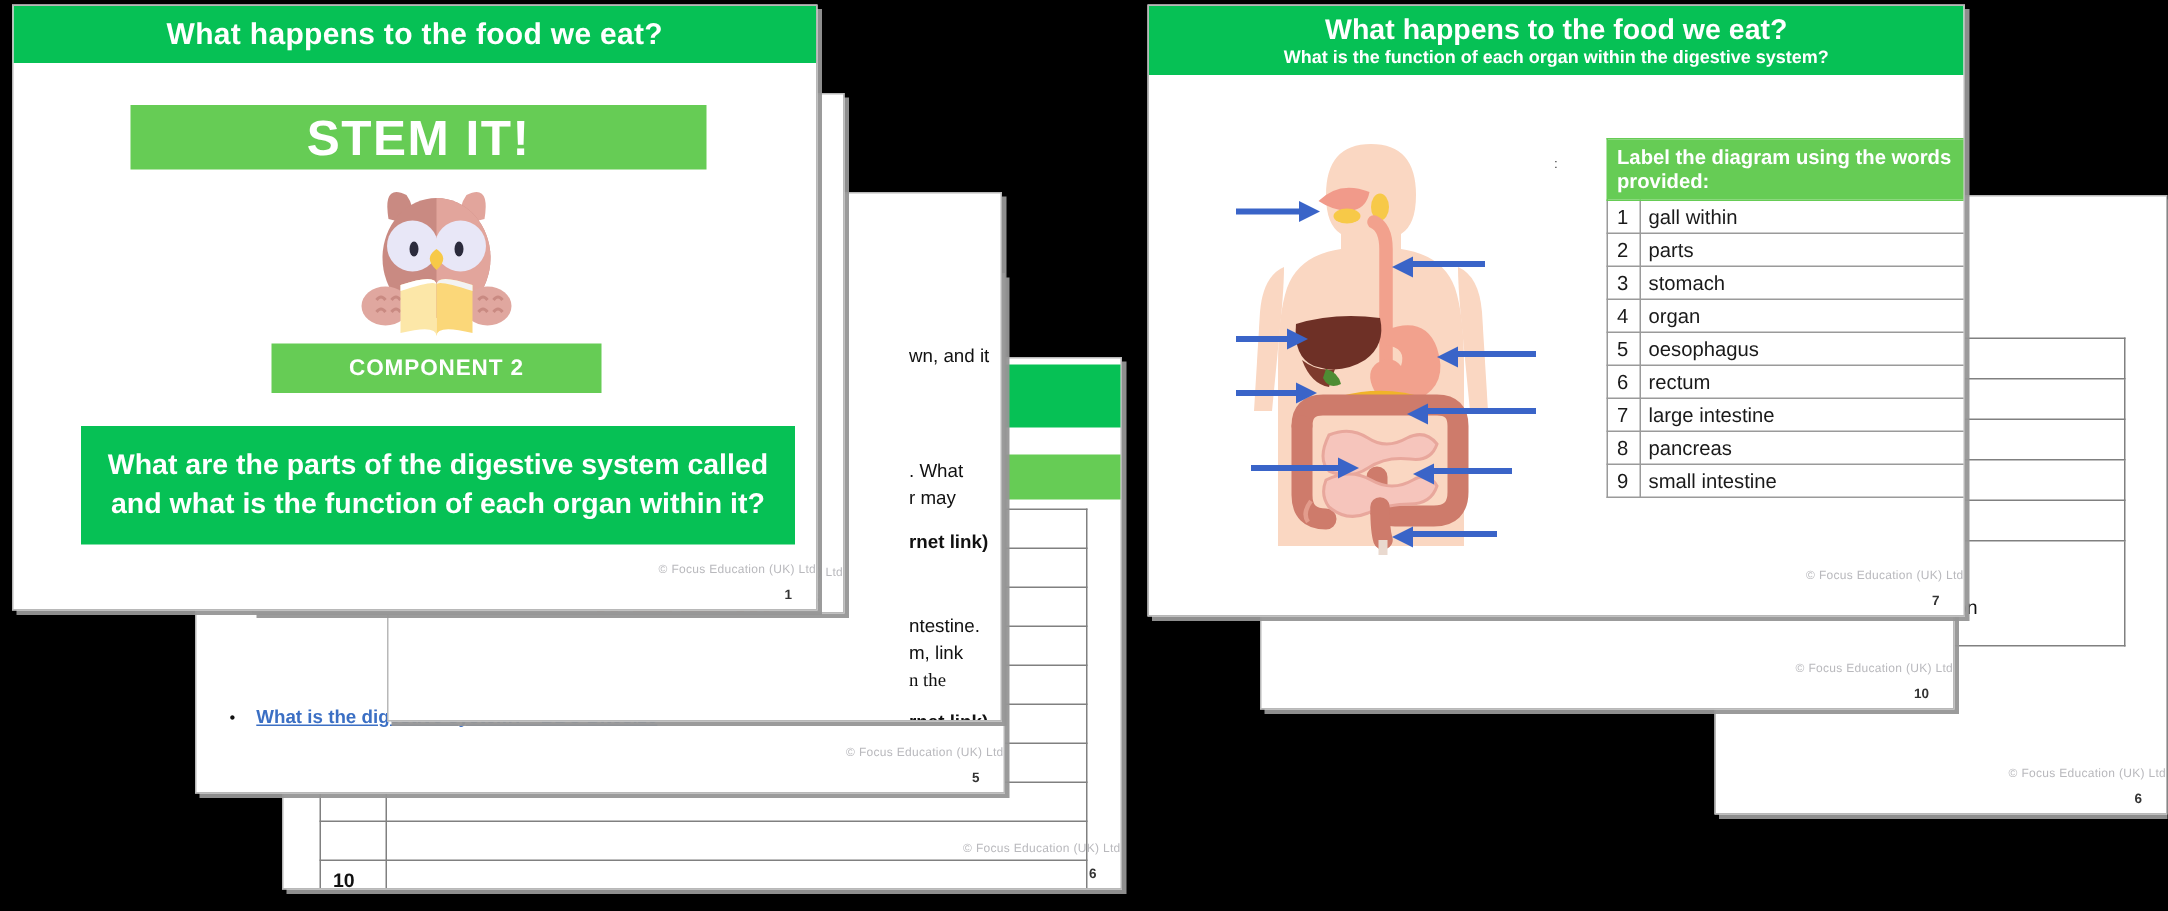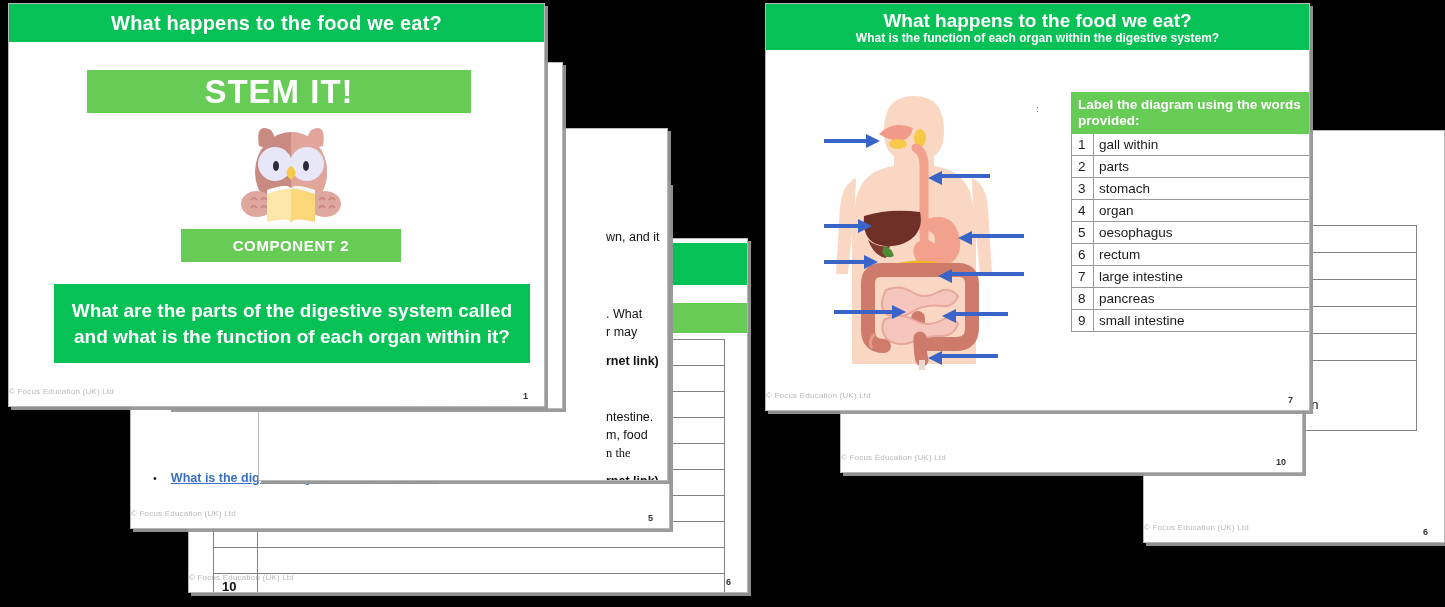--- a/index.html
+++ b/index.html
@@ -65,22 +65,22 @@
   }
   #s3-list { position: absolute; left: 32px; top: 160px; width: 110px; font-size: 7.5px; color:#222; }
   #s3-list li { list-style: none; position: relative; padding-left: 9px; line-height: 1.25; }
   #s3-list li::before {
     content:""; position:absolute; left:0; top:5px; width:3px; height:1px; background:#777;
   }
   #s3-body-fig {
     position:absolute; left: 225px; bottom: 0; width: 150px; height: 60px;
   }
   .slide-foot {
-    position: absolute; left: 0; right: 0; bottom: 10px;
-    text-align: left; font-size: 8px; color: #b9b9bd; letter-spacing: .2px;
+    position: absolute; left: 0; right: 0; bottom: 22px;
+    text-align: right; font-size: 8px; color: #b9b9bd; letter-spacing: .2px;
   }
   .slide-num {
     position: absolute; right: 16px; bottom: 5px;
     font-size: 9px; color: #333; font-weight: bold;
   }
 
   
   #slide4 { left: 258px; top: 128px; width: 410px; height: 353px; z-index: 40; }
   #slide4 .bar-dark  { position: absolute; left: 79px; top: 4px; width: 178px; height: 42px; }
   #slide4 .b1 { position: absolute; left: 79px; top: 61px; width: 142px; height: 32px; }
@@ -201,21 +201,21 @@
     <div class="bar-dark"></div>
     <div class="bar-light b1"></div>
     <div class="bar-light b2"></div>
     <div class="bar-light b3"></div>
 
     <div class="s4-txt" style="left:347px; top:100px;">wn, and it</div>
     <div class="s4-txt" style="left:347px; top:177px;">. What</div>
     <div class="s4-txt" style="left:347px; top:195px;">r may</div>
     <div class="s4-txt s4-bold" style="left:347px; top:224px;">rnet link)</div>
     <div class="s4-txt" style="left:347px; top:280px;">ntestine.</div>
-    <div class="s4-txt" style="left:347px; top:298px;">m, food</div>
+    <div class="s4-txt" style="left:347px; top:298px;">m, link</div>
     <div class="s4-txt" style="left:347px; top:316px;font-family:Liberation Serif, serif;">n the</div>
     <div class="s4-txt s4-bold" style="left:347px; top:344px;">rnet link)</div>
   </div>
 
   <div class="slide" id="slide3">
     <div class="bar-dark"></div>
     <div class="bar-light"></div>
     <div id="s3-title">STEM</div>
 
     <ul id="s3-list">

